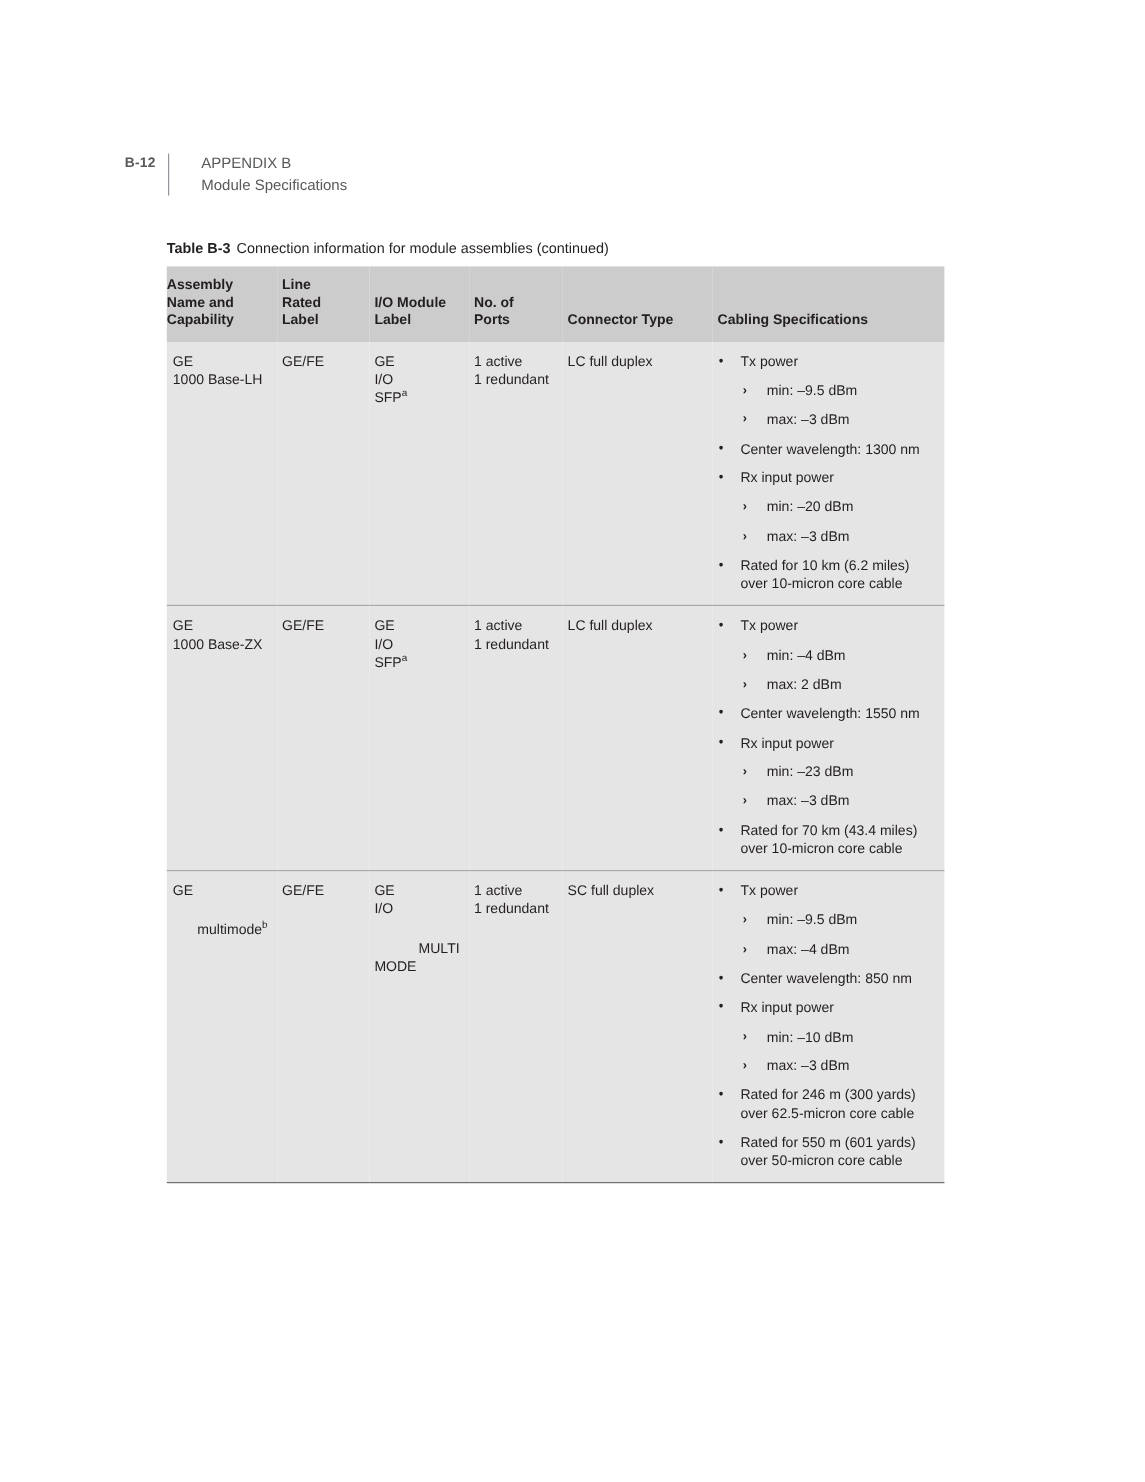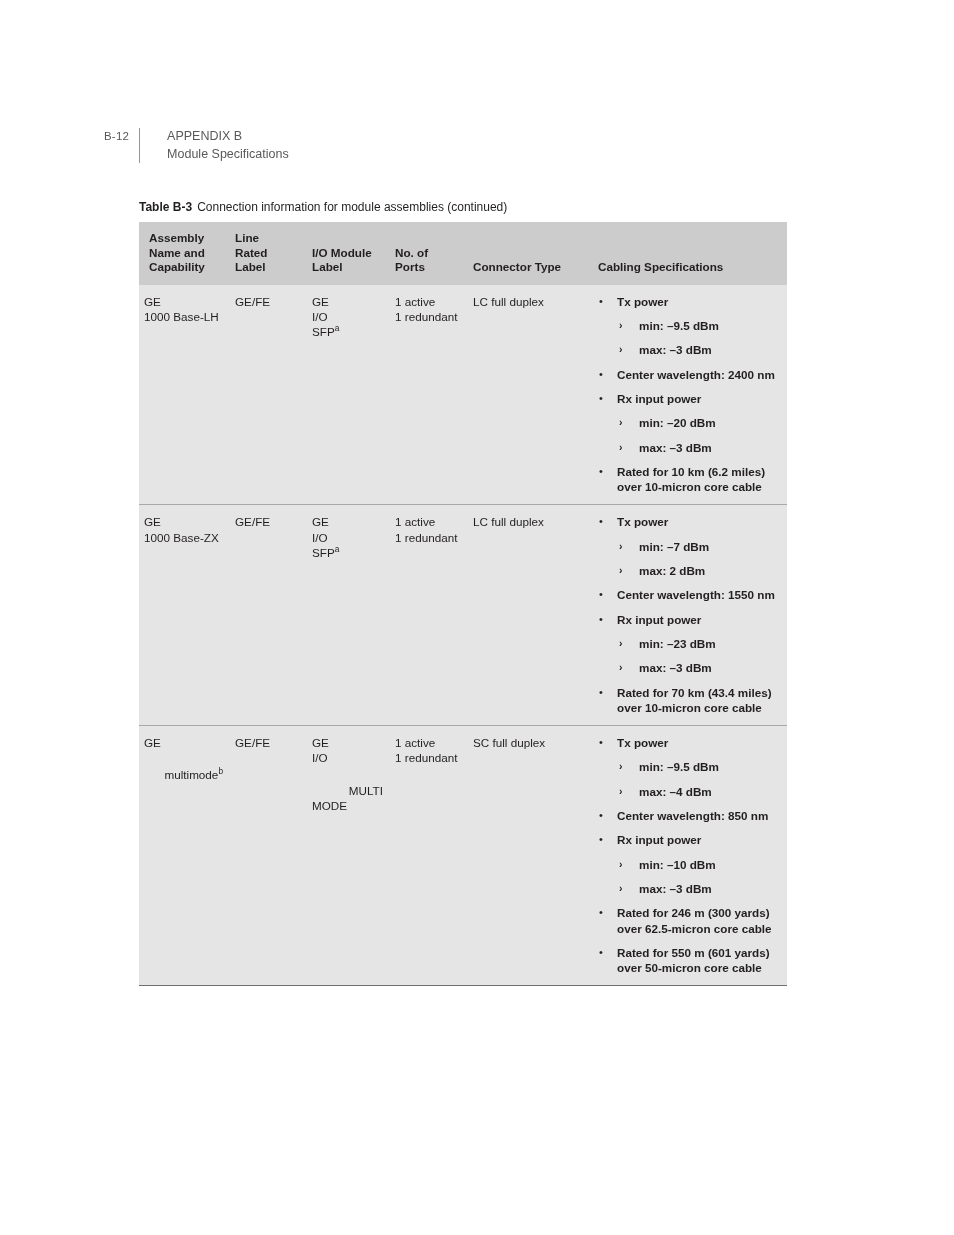--- a/index.html
+++ b/index.html
@@ -19,21 +19,21 @@
   
   .page-header {
     position: absolute;
     left: 104px;
     top: 128px;
     display: flex;
     align-items: flex-start;
   }
   .page-number {
     font-size: 11.5px;
-    font-weight: normal;
+    font-weight: bold;
     color: #58595b;
     line-height: 17px;
     padding-right: 10px;
     letter-spacing: 0.2px;
   }
   .header-rule {
     width: 1px;
     align-self: stretch;
     background: #939598;
     margin-right: 11px;
@@ -81,21 +81,21 @@
 
   .spec-table thead th {
     background: #cccccc;
     font-weight: bold;
     text-align: left;
     vertical-align: bottom;
     padding: 9px 8px 10px 4px;
     line-height: 14.6px;
     border: none;
   }
-  .spec-table thead th:first-child { padding-left: 10px; }
+  .spec-table thead th:first-child { padding-left: 0; }
 
   .spec-table tbody td {
     background: #e5e5e5;
     vertical-align: top;
     padding: 9px 8px 10px 4px;
     line-height: 15.2px;
     border-top: 1px solid #a7a9ac;
   }
   .spec-table tbody tr:first-child td { border-top: none; }
   .spec-table tbody td:first-child { padding-left: 5px; }
@@ -139,21 +139,21 @@
   ul.sub-list > li:last-child { margin-bottom: 0; }
   ul.sub-list > li > .bul {
     position: absolute;
     left: 2px;
     top: 0;
     font-weight: bold;
     font-size: 10.5px;
     line-height: 15.6px;
   }
   .li-text { display: block; }
-  .li-text span { display: block; white-space: nowrap; font-weight: bold; }
+  .li-text span { display: block; white-space: nowrap; }
 </style>
 </head>
 <body>
 
 <div class="page-header">
   <div class="page-number">B-12</div>
   <div class="header-rule"></div>
   <div class="header-lines">
     <div>APPENDIX B</div>
     <div>Module Specifications</div>
@@ -262,21 +262,21 @@
                   <span class="bul">›</span>
                   <span class="li-text">
                     <span>max: –3 dBm</span>
                   </span>
                 </li>
               </ul>
             </li>
             <li>
               <span class="bul">•</span>
               <span class="li-text">
-                <span>Center wavelength: 2400 nm</span>
+                <span>Center wavelength: 1300 nm</span>
               </span>
             </li>
             <li>
               <span class="bul">•</span>
               <span class="li-text">
                 <span>Rx input power</span>
               </span>
               <ul class="sub-list">
                 <li>
                   <span class="bul">›</span>
@@ -336,21 +336,21 @@
           <ul class="spec-list">
             <li>
               <span class="bul">•</span>
               <span class="li-text">
                 <span>Tx power</span>
               </span>
               <ul class="sub-list">
                 <li>
                   <span class="bul">›</span>
                   <span class="li-text">
-                    <span>min: –7 dBm</span>
+                    <span>min: –4 dBm</span>
                   </span>
                 </li>
                 <li>
                   <span class="bul">›</span>
                   <span class="li-text">
                     <span>max: 2 dBm</span>
                   </span>
                 </li>
               </ul>
             </li>

